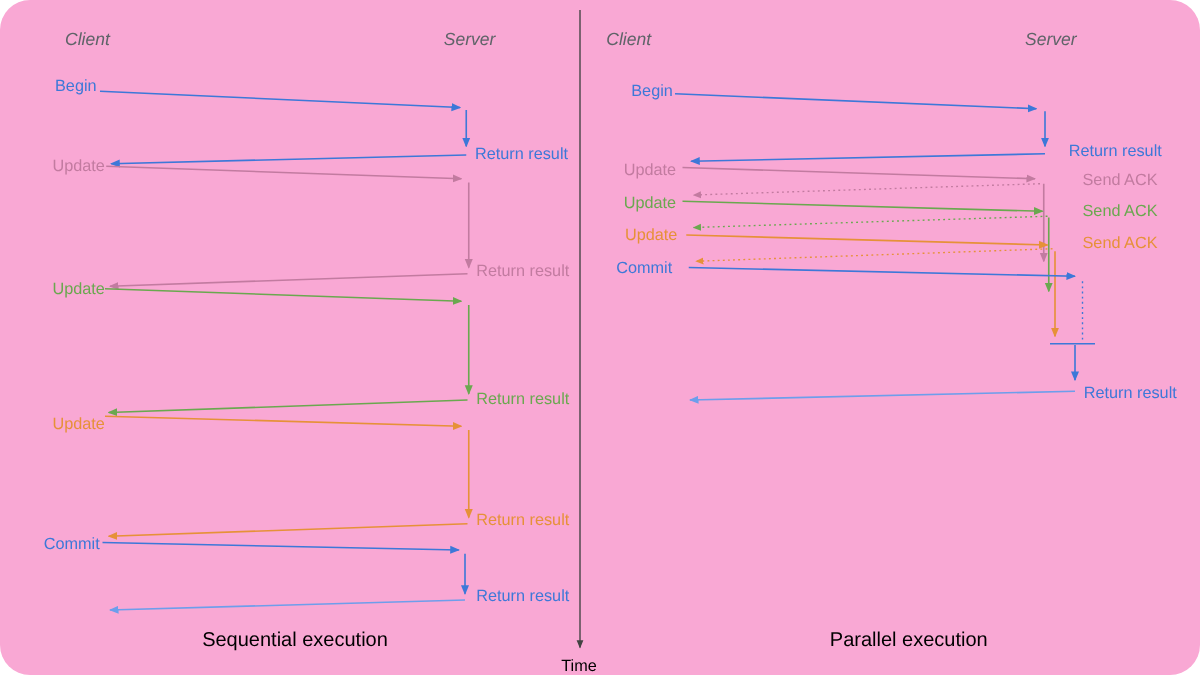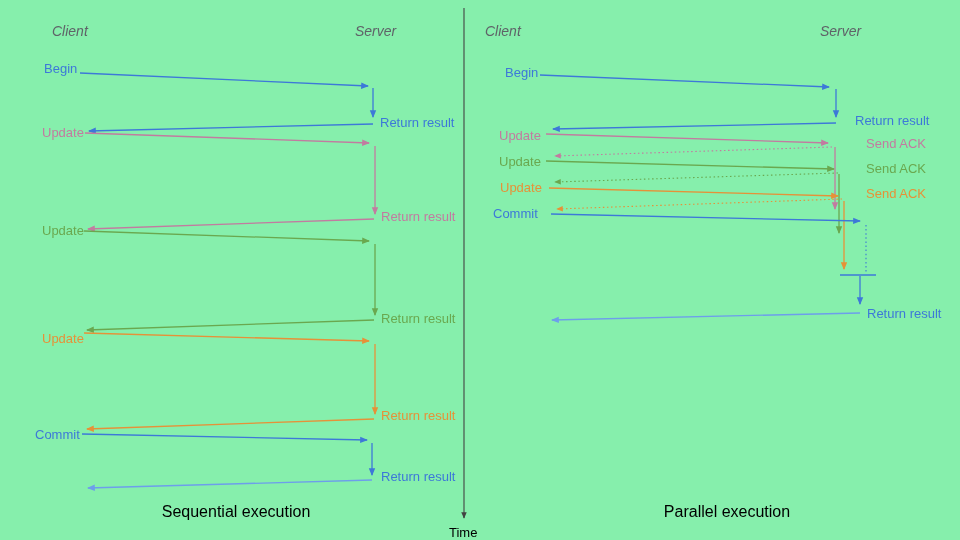--- a/index.html
+++ b/index.html
@@ -1,16 +1,16 @@
 <!DOCTYPE html>
 <html><head>
 <meta charset="utf-8">
 <style>
   html,body{margin:0;padding:0;background:#ffffff;}
-  .stage{position:relative;width:960px;height:540px;background:#86efac;overflow:hidden;}
+  .stage{position:relative;width:960px;height:540px;background:#f9a8d4;overflow:hidden;border-radius:24px;}
   svg{display:block;}
   .ln{fill:none;stroke-width:1.3;}
   .ln-thin{fill:none;stroke-width:1.1;}
   .dotted{stroke-dasharray:1.5 2.6;}
   .lbl{font:13px "Liberation Sans", sans-serif;}
   .hdr{font:italic 14px "Liberation Sans", sans-serif;}
   .ttl{font:16px "Liberation Sans", sans-serif;text-anchor:middle;}
   .axis-lbl{font:13px "Liberation Sans", sans-serif;}
 </style>
 </head>

